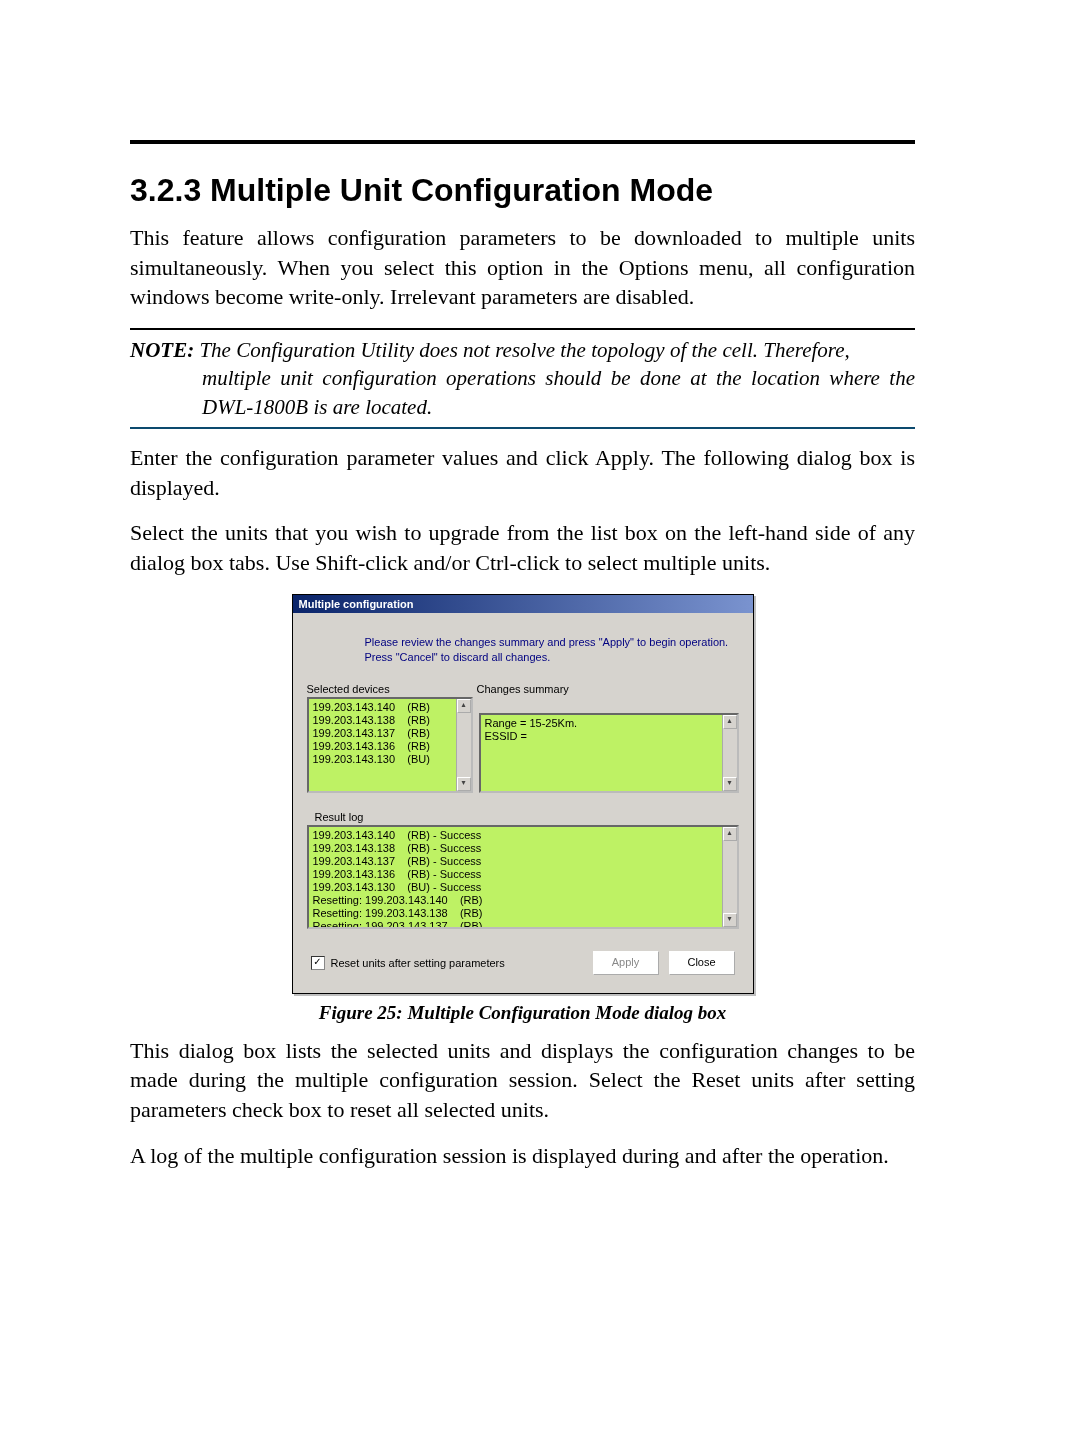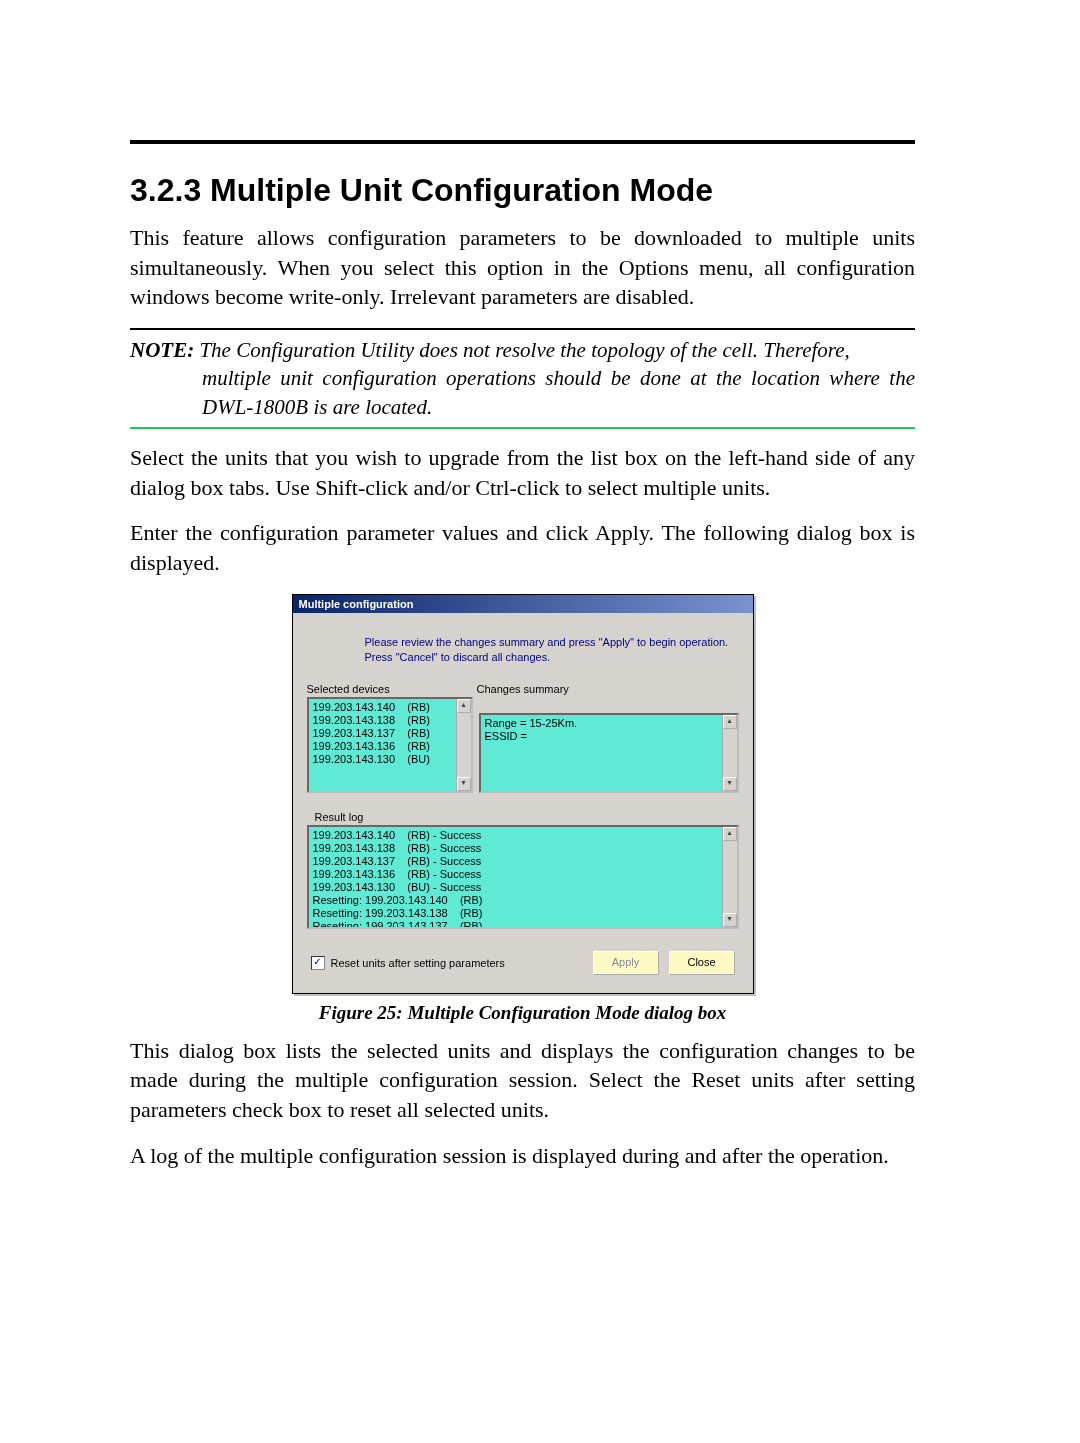--- a/index.html
+++ b/index.html
@@ -27,21 +27,21 @@
     margin: 0 0 14px 0;
   }
   .body-text {
     font-size: 22px;
     line-height: 1.35;
     text-align: justify;
     margin: 0 0 16px 0;
   }
   .note-block {
     border-top: 2px solid #000;
-    border-bottom: 2px solid #22c55e;
+    border-bottom: 2px solid #0c4a6e;
     padding: 6px 0;
     margin: 8px 0 14px 0;
   }
   .note-body {
     font-style: italic;
     font-size: 21px;
     line-height: 1.35;
     text-align: justify;
     margin: 0;
   }
@@ -87,21 +87,21 @@
   }
   .panel-labels .lbl-left {
     width: 170px;
   }
   .list-row {
     display: flex;
     margin-top: 2px;
     height: 96px;
   }
   .listbox {
-    background: #5eead4;
+    background: #bef264;
     border: 2px inset #bbb;
     box-sizing: border-box;
     overflow: hidden;
     position: relative;
   }
   .listbox .inner {
     position: absolute;
     left: 4px;
     top: 2px;
     right: 16px;
@@ -167,21 +167,21 @@
     line-height: 10px;
     text-align: center;
   }
   .chk-label {
     flex: 1;
   }
   .win-btn {
     width: 64px;
     height: 22px;
     border: 1px outset #fff;
-    background: #fef9c3;
+    background: #ffffff;
     margin-left: 10px;
     font-family: Tahoma, Arial, sans-serif;
     font-size: 11px;
     text-align: center;
     line-height: 20px;
   }
   .win-btn.disabled {
     color: #888;
     text-shadow: 1px 1px 0 #fff;
   }
@@ -222,23 +222,23 @@
   <p class="body-text">This feature allows configuration parameters to be downloaded to multiple units simultaneously. When you select this option in the Options menu, all configuration windows become write-only. Irrelevant parameters are disabled.</p>
 
   <div class="note-block">
     <p class="note-body">
       <span class="note-label">NOTE:</span>
       <span>The Configuration Utility does not resolve the topology of the cell. Therefore,</span>
       <span class="indent">multiple unit configuration operations should be done at the location where the DWL-1800B is are located.</span>
     </p>
   </div>
 
+  <p class="body-text">Enter the configuration parameter values and click Apply. The following dialog box is displayed.</p>
+
   <p class="body-text">Select the units that you wish to upgrade from the list box on the left-hand side of any dialog box tabs. Use Shift-click and/or Ctrl-click to select multiple units.</p>
-
-  <p class="body-text">Enter the configuration parameter values and click Apply. The following dialog box is displayed.</p>
 
   <div class="dialog-wrap">
     <div class="dialog">
       <div class="titlebar">Multiple configuration</div>
       <div class="dlg-body">
         <div class="instruction">Please review the changes summary and press "Apply" to begin operation.  Press "Cancel" to discard all changes.</div>
 
         <div class="panel-labels">
           <div class="lbl-left">Selected devices</div>
           <div>Changes summary</div>

